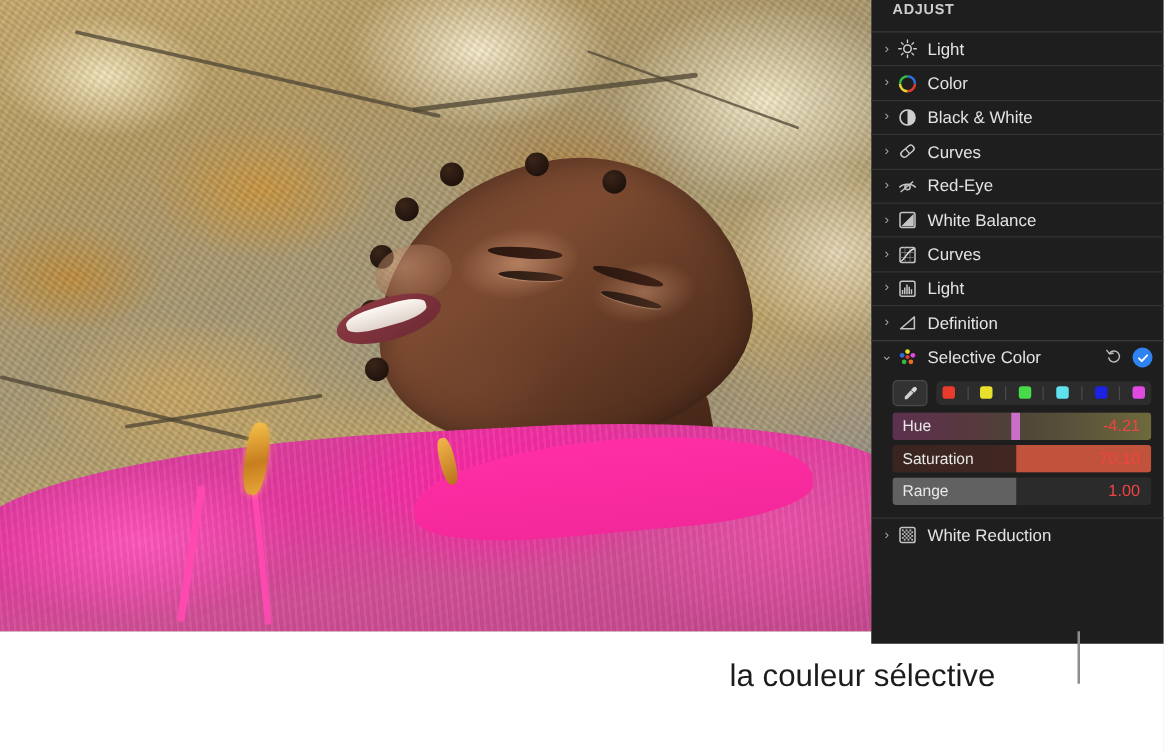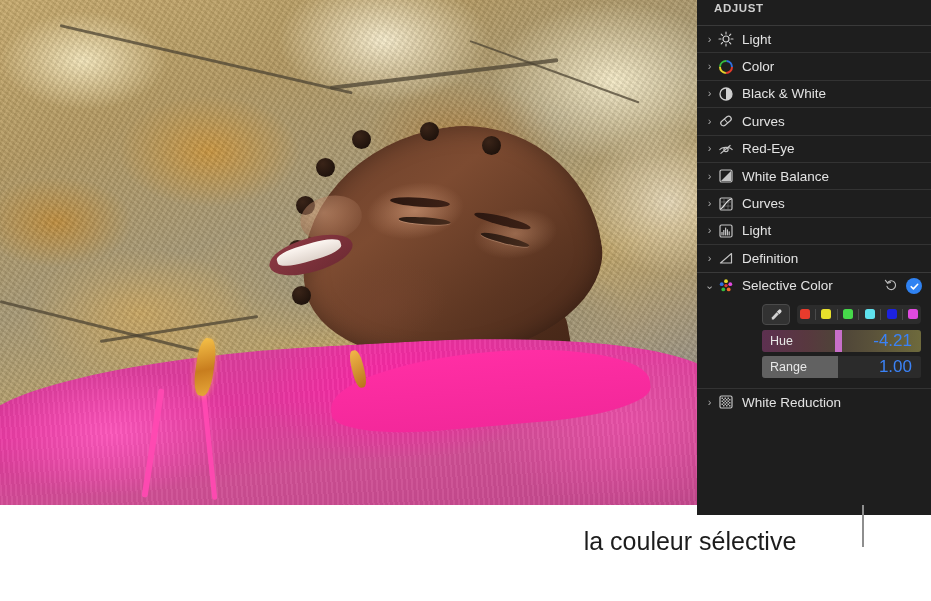--- a/index.html
+++ b/index.html
@@ -127,42 +127,42 @@
   .sc-header{
     position:relative;height:27.4px;display:flex;align-items:center;
     border-top:1px solid #3a3a3a;box-sizing:border-box;
   }
   .sc-actions{position:absolute;right:9px;top:0;height:27.4px;display:flex;align-items:center;gap:8px;}
   .reset-ic{color:#bdbdbd;font-size:14px;line-height:1;}
   .check-ic{
     width:16px;height:16px;border-radius:50%;background:#2f82f2;
     display:flex;align-items:center;justify-content:center;
   }
-  .sc-body{padding:4px 10px 6px 17px;margin-left:48px;}
+  .sc-body{padding:4px 10px 6px 17px;}
   .swatchbar{display:flex;align-items:center;gap:7px;margin:1px 0 5px 0;}
   .drop-btn{
     width:26px;height:19px;border-radius:4px;background:#323232;border:1px solid #4a4a4a;
     display:flex;align-items:center;justify-content:center;flex:0 0 auto;
   }
   .swatches{
     flex:1;height:19px;border-radius:4px;background:#2c2c2c;
     display:flex;align-items:center;justify-content:space-around;
   }
   .sw{width:10px;height:10px;border-radius:2.5px;}
   .swdiv{width:1px;height:11px;background:#4a4a4a;}
   .slider{
     position:relative;height:22px;border-radius:3px;margin-bottom:4px;overflow:hidden;
     display:flex;align-items:center;background:#2b2b2b;
   }
   .slider .fill{position:absolute;left:0;top:0;bottom:0;}
   .slider .track{position:absolute;inset:0;}
   .slider .handle{position:absolute;top:0;bottom:0;width:7px;background:#c86fc8;}
   .slider .tick{position:absolute;top:0;bottom:0;width:2px;background:#a3372a;}
   .slider .sname{position:relative;margin-left:8px;font-size:12.5px;color:#e8e8e8;z-index:2;}
-  .slider .sval{position:absolute;right:9px;font-size:17px;color:#3b82f6;z-index:2;}
+  .slider .sval{position:absolute;right:9px;font-size:13px;color:#ef4444;z-index:2;}
 
   
   #callout-line{
     position:absolute;left:862px;top:505px;width:2px;height:42px;background:#8e8e8e;
   }
   #caption{
     position:absolute;left:510px;top:525px;width:360px;text-align:center;
     font-size:25px;line-height:1.28;color:#1c1c1c;
   }
   #caption div{white-space:nowrap;}
@@ -384,20 +384,26 @@
         </span>
       </div>
 
       <div class="slider">
         <span class="track" style="background:linear-gradient(90deg,#5d3050 0%,#58383f 28%,#4e4438 48%,#5a523a 70%,#6e6a3c 100%);"></span>
         <span class="handle" style="left:46%"></span>
         <span class="sname">Hue</span>
         <span class="sval">-4.21</span>
       </div>
 
+      <div class="slider">
+        <span class="track" style="background:linear-gradient(90deg,#3a2420,#4a2a24);"></span>
+        <span class="fill" style="left:48%;right:0;background:#c1523c;"></span>
+        <span class="sname">Saturation</span>
+        <span class="sval">70.10</span>
+      </div>
 
 
       <div class="slider">
         <span class="track" style="background:#2b2b2b;"></span>
         <span class="fill" style="left:0;width:48%;background:#616161;"></span>
         <span class="sname">Range</span>
         <span class="sval">1.00</span>
       </div>
     </div>
 

